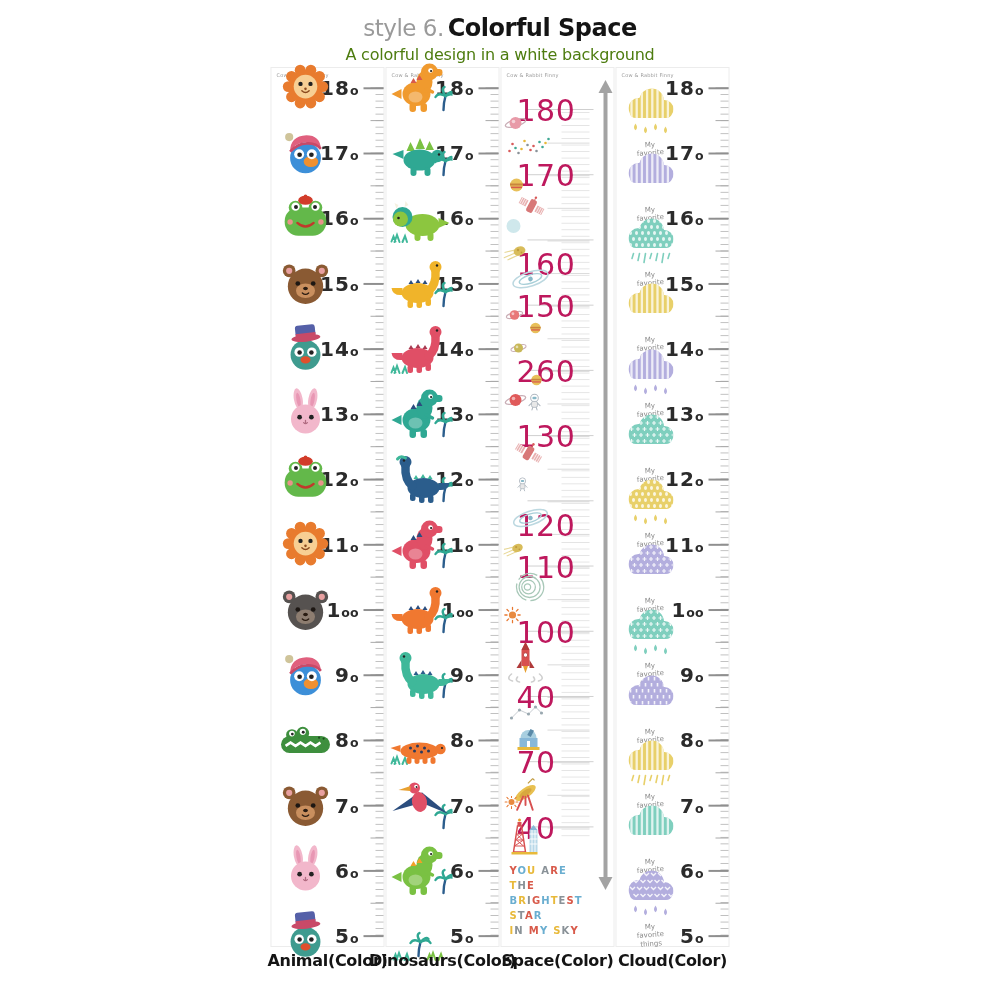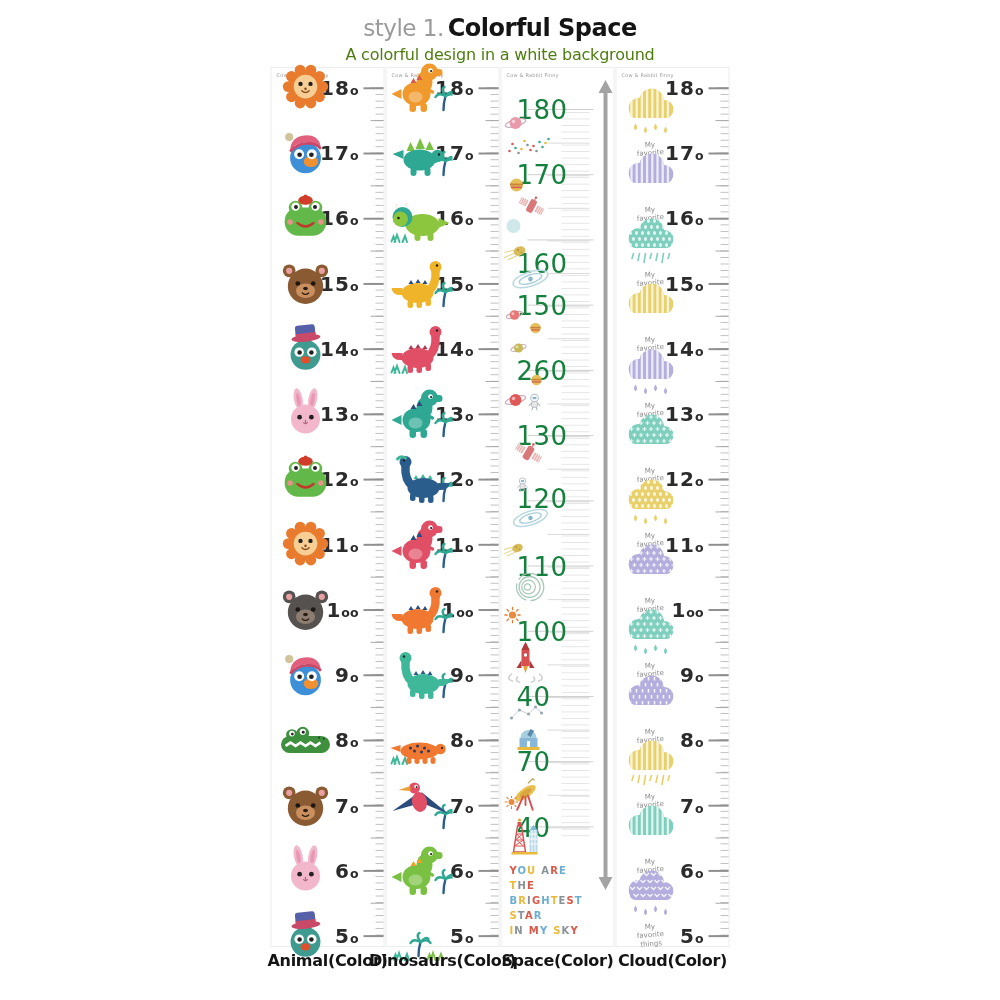--- a/index.html
+++ b/index.html
@@ -7,21 +7,21 @@
   .page{position:relative;width:1000px;height:1000px;background:#fff;overflow:hidden;}
   .header{position:absolute;top:14px;left:0;width:100%;text-align:center;}
   .title-line{font-size:23px;color:#9a9a9a;letter-spacing:-0.5px;}
   .title-strong{color:#141414;font-weight:700;font-size:24px;margin-left:4px;letter-spacing:-0.5px;}
   .subtitle{font-size:16px;color:#4d7c0f;margin-top:3px;letter-spacing:-0.2px;}
   .strips{position:absolute;top:68px;left:50%;transform:translateX(-50%);display:flex;gap:3px;}
   .strip{position:relative;width:112px;height:878px;background:#fff;box-shadow:0 0 0 1px #ececec;}
   .brand{position:absolute;top:4px;left:5px;font-size:5px;color:#9a9a9a;letter-spacing:.2px;white-space:nowrap;}
   .num{position:absolute;right:25px;transform:translateY(-50%);font-size:20px;font-weight:700;color:#2b2b2b;letter-spacing:1px;white-space:nowrap;}
   .num .oz{font-size:12.5px;font-weight:700;letter-spacing:0;}
-  .space-num{position:absolute;left:15px;transform:translateY(-50%);font-size:26px;font-weight:400;color:#15803d;letter-spacing:.5px;}
+  .space-num{position:absolute;left:15px;transform:translateY(-50%);font-size:30px;font-weight:400;color:#be185d;letter-spacing:.5px;}
   .tmin,.tmid,.tmaj{position:absolute;right:0;top:17px;bottom:7px;background-repeat:repeat-y;}
   .tmin{width:8px;background-image:linear-gradient(#bdbdbd 0 1.1px,transparent 1.1px);background-size:100% 6.523px;background-position-y:2.6px;}
   .tmid{width:13px;background-image:linear-gradient(#a8a8a8 0 1.3px,transparent 1.3px);background-size:100% 32.615px;background-position-y:2.5px;}
   .tmaj{width:20px;background-image:linear-gradient(#8f8f8f 0 1.5px,transparent 1.5px);background-size:100% 65.23px;background-position-y:2.3px;}
   .smin,.smid,.smaj{position:absolute;background-repeat:repeat-y;}
   .smin{right:24px;width:28px;top:44px;height:728px;background-image:linear-gradient(#e4e4e4 0 1px,transparent 1px);background-size:100% 6.523px;}
   .smid{right:24px;width:42px;top:44px;height:728px;background-image:linear-gradient(#dadada 0 1.1px,transparent 1.1px);background-size:100% 32.615px;background-position-y:-2px;}
   .smaj{right:20px;width:66px;top:41px;height:732px;background-image:linear-gradient(#cfcfcf 0 1.2px,transparent 1.2px);background-size:100% 65.23px;}
   .arrow-bar{position:absolute;right:6px;top:24px;width:4.5px;height:785px;background:#a3a3a3;}
   .arrow-head{position:absolute;right:1.5px;width:0;height:0;border-left:7px solid transparent;border-right:7px solid transparent;}
@@ -32,21 +32,21 @@
   .cloud-cap{font-size:7px;color:#8a8a8a;line-height:1.2;transform:rotate(-4deg);margin-top:0;}
   .quote{position:absolute;left:8px;width:92px;font-weight:700;font-size:10px;line-height:1.5;letter-spacing:1.1px;white-space:nowrap;}
   .labels{position:absolute;top:951px;left:50%;transform:translateX(-50%);display:flex;gap:3px;}
   .label{width:112px;display:flex;justify-content:center;white-space:nowrap;font-size:16px;font-weight:600;color:#141414;letter-spacing:-0.3px;}
 </style>
 </head>
 <body>
 
 <div class="page">
   <div class="header">
-    <div class="title-line"><span>style 1.</span><span class="title-strong">Colorful Space</span></div>
+    <div class="title-line"><span>style 6.</span><span class="title-strong">Colorful Space</span></div>
     <div class="subtitle">A colorful design in a white background</div>
   </div>
   <div class="strips" id="strips">
       <div class="strip">
         <div class="brand">Cow &amp; Rabbit Finny</div>
         <div class="tmin"></div>
         <div class="tmid"></div>
         <div class="tmaj"></div>
         <div class="num" style="top: 20px;">18<span class="oz">o</span></div>
         <div class="num" style="top: 85.23px;">17<span class="oz">o</span></div>
@@ -524,21 +524,21 @@
         <div class="smaj"></div>
         <div class="arrow-bar"></div>
         <div class="arrow-head up"></div>
         <div class="arrow-head down"></div>
         <div class="space-num" style="top: 42px;">180</div>
         <div class="space-num" style="top: 107.23px;">170</div>
         <div class="space-num" style="top: 172.46px; margin-top: 24px;">160</div>
         <div class="space-num" style="top: 237.69px;">150</div>
         <div class="space-num" style="top: 302.92px;">260</div>
         <div class="space-num" style="top: 368.15px;">130</div>
-        <div class="space-num" style="top: 431px;">120</div>
+        <div class="space-num" style="top: 457px;">120</div>
         <div class="space-num" style="top: 498.61px;">110</div>
         <div class="space-num" style="top: 563.84px;">100</div>
         <div class="space-num" style="top: 629.07px;">40</div>
         <div class="space-num" style="top: 694.3px;">70</div>
         <div class="space-num" style="top: 759.53px;">40</div>
         <div class="icon" style="top: 42.615px; left: 2px;"><svg viewBox="0 0 56 64" width="56" height="64">
             <g transform="translate(12,12) scale(1)">
               <ellipse rx="10.5" ry="3.4" fill="none" stroke="#c9aeb6" stroke-width="1.3" transform="rotate(-16)"></ellipse>
               <circle r="6" fill="#e89aa8"></circle>
               <circle cx="-2" cy="-1.5" r="1.8" fill="rgba(255,255,255,.55)"></circle>

